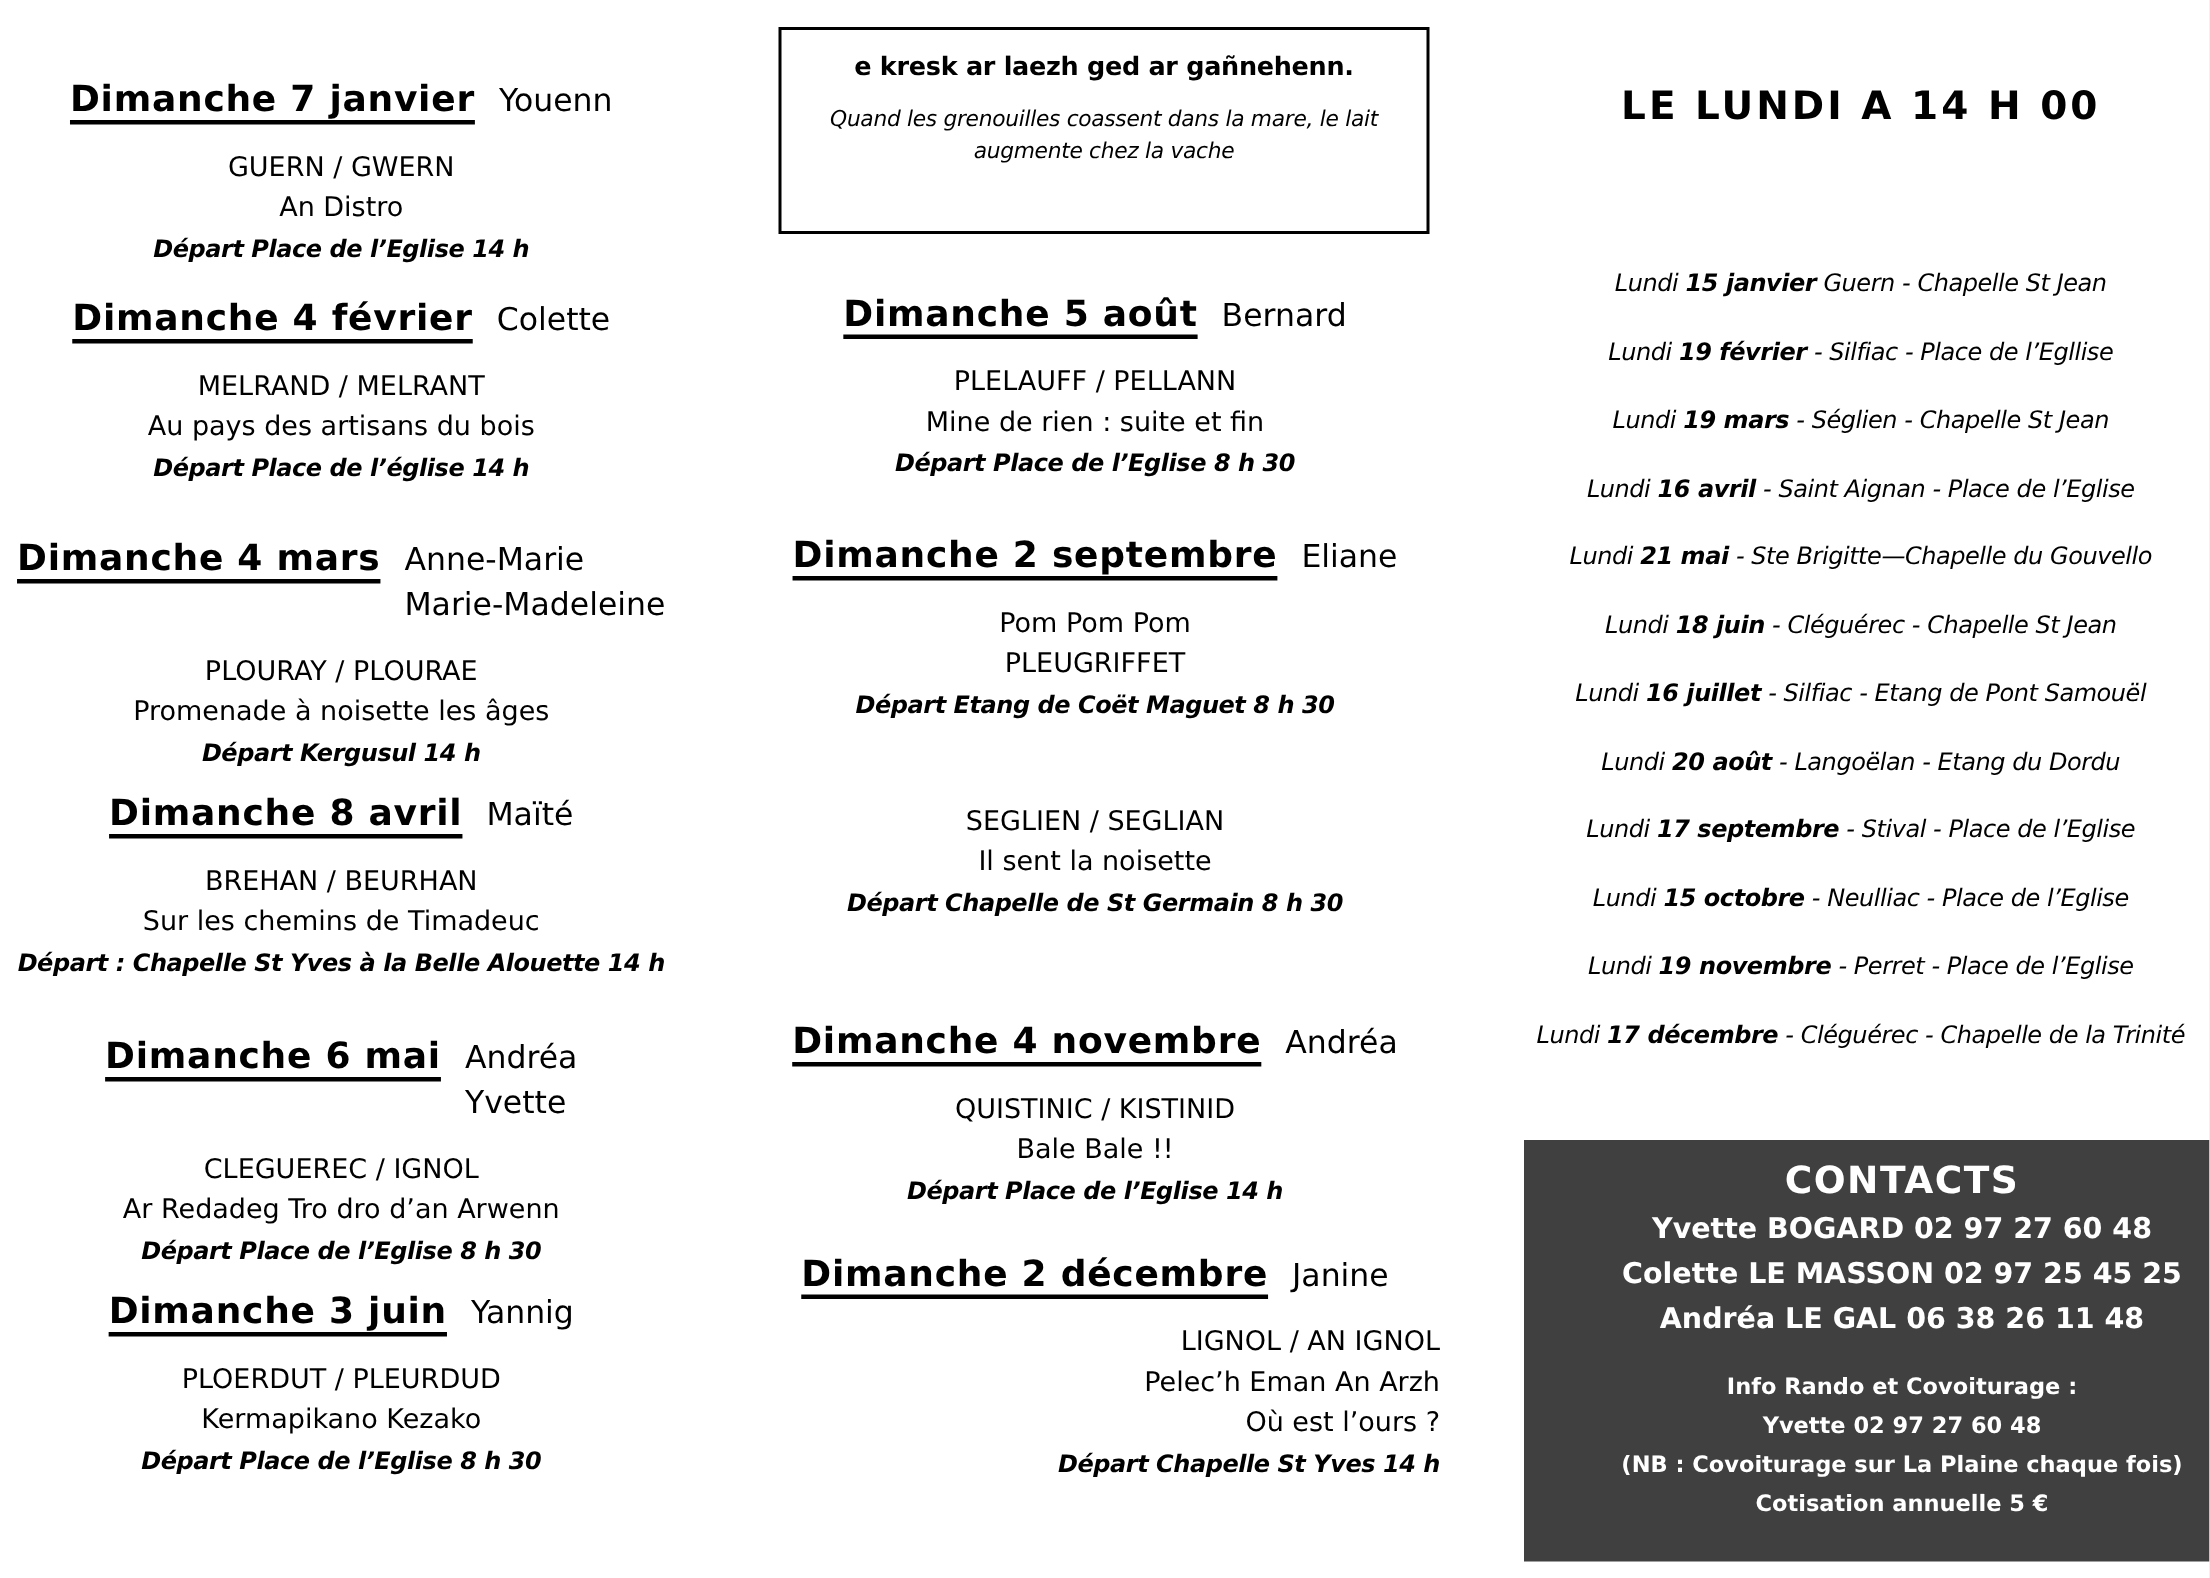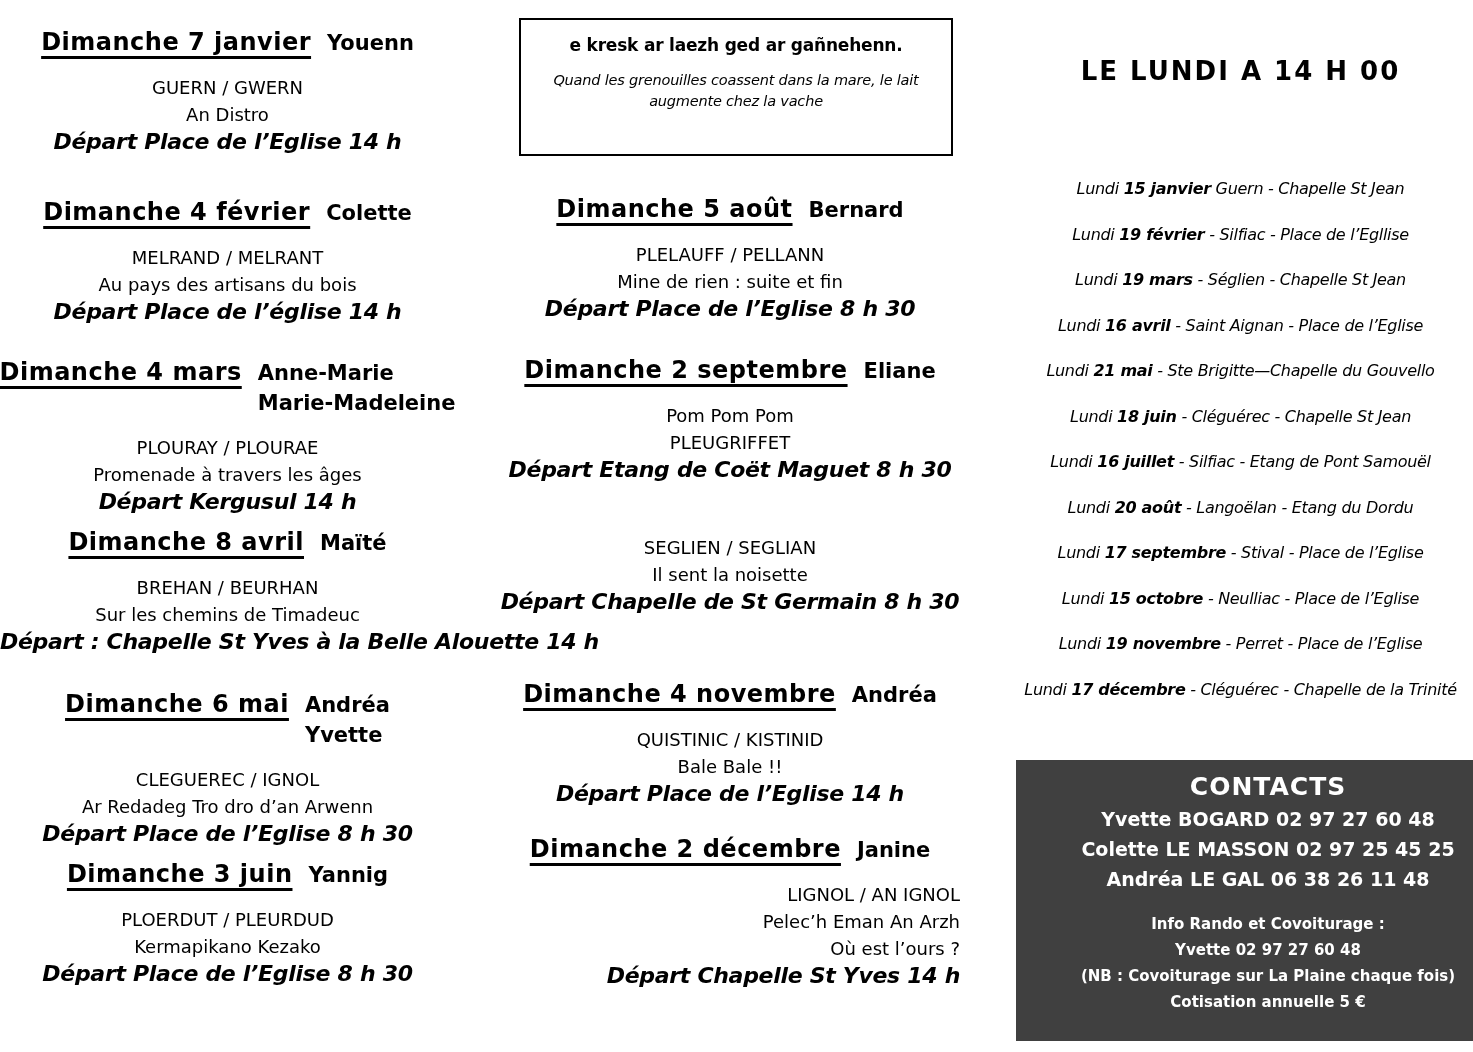--- a/index.html
+++ b/index.html
@@ -21,25 +21,25 @@
   
   .event { position: absolute; left: 0; width: 100%; text-align: center; }
   .title-row {
     display: flex; justify-content: center; align-items: baseline; gap: 16px;
     white-space: nowrap;
   }
   .event-date {
     font-weight: bold; font-size: 24px; letter-spacing: 0.5px;
     text-decoration: underline; text-decoration-thickness: 3px; text-underline-offset: 6px;
   }
-  .leaders { display: inline-flex; flex-direction: column; align-items: flex-start; font-weight: bold; }
+  .leaders { display: inline-flex; flex-direction: column; align-items: flex-start; }
   .leaders span { font-size: 21px; line-height: 30px; }
   .details { margin-top: 16px; }
   .detail-line { font-size: 18px; line-height: 27px; white-space: nowrap; }
-  .depart-line { font-size: 22px; line-height: 27px; white-space: nowrap; font-weight: bold; font-style: italic; letter-spacing: -0.3px; }
+  .depart-line { font-size: 16px; line-height: 27px; white-space: nowrap; font-weight: bold; font-style: italic; letter-spacing: -0.3px; }
 
   
   #proverb-box {
     position: absolute; left: 19px; top: 18px; width: 434px; height: 138px;
     border: 2px solid #000; text-align: center; padding-top: 13px;
   }
   .breton-line { font-weight: bold; font-size: 17px; line-height: 24px; letter-spacing: -0.2px; }
   .french-lines { margin-top: 13px; }
   .french-line { font-style: italic; font-size: 14.5px; line-height: 21px; letter-spacing: -0.2px; }
 
@@ -66,21 +66,21 @@
   .phone-line { font-size: 19px; line-height: 30px; white-space: nowrap; }
   .info-lines { margin-top: 17px; }
   .info-line { font-size: 15px; line-height: 26px; white-space: nowrap; }
 </style>
 </head>
 <body>
 
 <div id="page">
 
   <div class="column" id="col-left">
-      <div class="event" style="top: 28px;">
+      <div class="event" style="top: 52px;">
         <div class="title-row">
           <span class="event-date">Dimanche 7 janvier</span>
           <span class="leaders">
             <span>Youenn</span>
           </span>
         </div>
         <div class="details">
           <div class="detail-line">GUERN / GWERN</div>
           <div class="detail-line">An Distro</div>
           <div class="depart-line">Départ Place de l’Eglise 14 h</div>
@@ -102,21 +102,21 @@
       <div class="event" style="top: 358px;">
         <div class="title-row">
           <span class="event-date">Dimanche 4 mars</span>
           <span class="leaders">
             <span>Anne-Marie</span>
             <span>Marie-Madeleine</span>
           </span>
         </div>
         <div class="details">
           <div class="detail-line">PLOURAY / PLOURAE</div>
-          <div class="detail-line">Promenade à travers les âges</div>
+          <div class="detail-line">Promenade à noisette les âges</div>
           <div class="depart-line">Départ Kergusul 14 h</div>
         </div>
       </div>
       <div class="event" style="top: 528px;">
         <div class="title-row">
           <span class="event-date">Dimanche 8 avril</span>
           <span class="leaders">
             <span>Maïté</span>
           </span>
         </div>

